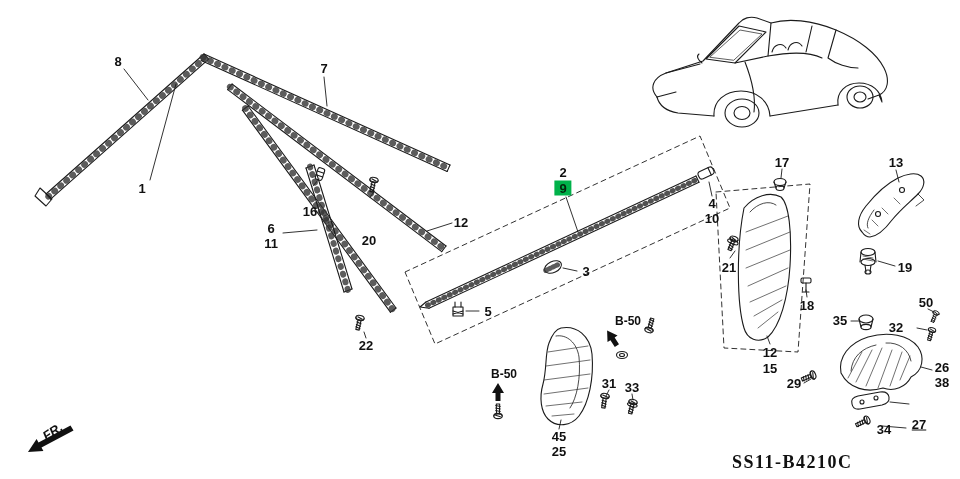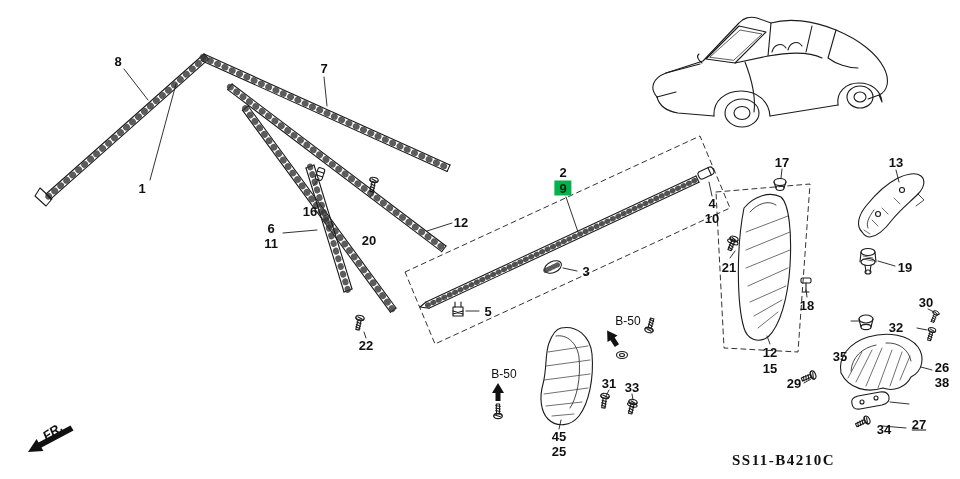--- a/index.html
+++ b/index.html
@@ -9,26 +9,26 @@
   }
   svg.art{position:absolute;left:0;top:0;}
   .part-label{
     position:absolute;transform:translate(-50%,-50%);
     font-size:13px;font-weight:bold;color:#101010;line-height:1;
     white-space:nowrap;letter-spacing:0;
   }
   .part-label.highlight{padding:1px 5px;color:#04230c;}
   .ref-label{
     position:absolute;transform:translate(-50%,-50%);
-    font-size:12px;font-weight:normal;color:#101010;line-height:1;white-space:nowrap;
+    font-size:12px;font-weight:bold;color:#101010;line-height:1;white-space:nowrap;
   }
   .diagram-code{
     position:absolute;left:732px;top:452px;
     font-family:"Liberation Serif",serif;font-weight:bold;
-    font-size:15px;letter-spacing:1.5px;color:#111;
+    font-size:18px;letter-spacing:1.5px;color:#111;
   }
   .fr-label{
     position:absolute;left:42px;top:424px;
     font-size:13px;font-weight:bold;font-style:italic;color:#111;
     transform:rotate(-33deg);
   }
 </style>
 </head>
 <body>
 
@@ -275,22 +275,22 @@
       <div class="part-label" style="left: 488px; top: 311px;">5</div>
       <div class="part-label" style="left: 712px; top: 203px;">4</div>
       <div class="part-label" style="left: 712px; top: 218px;">10</div>
       <div class="part-label" style="left: 782px; top: 162px;">17</div>
       <div class="part-label" style="left: 896px; top: 162px;">13</div>
       <div class="part-label" style="left: 729px; top: 267px;">21</div>
       <div class="part-label" style="left: 807px; top: 305px;">18</div>
       <div class="part-label" style="left: 770px; top: 352px;">12</div>
       <div class="part-label" style="left: 770px; top: 368px;">15</div>
       <div class="part-label" style="left: 905px; top: 267px;">19</div>
-      <div class="part-label" style="left: 840px; top: 320px; margin-top: 36px;">35</div>
-      <div class="part-label" style="left: 926px; top: 302px;">30</div>
+      <div class="part-label" style="left: 840px; top: 320px;">35</div>
+      <div class="part-label" style="left: 926px; top: 302px;">50</div>
       <div class="part-label" style="left: 896px; top: 327px;">32</div>
       <div class="part-label" style="left: 942px; top: 367px;">26</div>
       <div class="part-label" style="left: 942px; top: 382px;">38</div>
       <div class="part-label" style="left: 794px; top: 383px;">29</div>
       <div class="part-label" style="left: 919px; top: 424px; text-decoration: underline;">27</div>
       <div class="part-label" style="left: 884px; top: 429px;">34</div>
       <div class="part-label" style="left: 559px; top: 436px;">45</div>
       <div class="part-label" style="left: 559px; top: 451px;">25</div>
       <div class="part-label" style="left: 609px; top: 383px;">31</div>
       <div class="part-label" style="left: 632px; top: 387px;">33</div>

